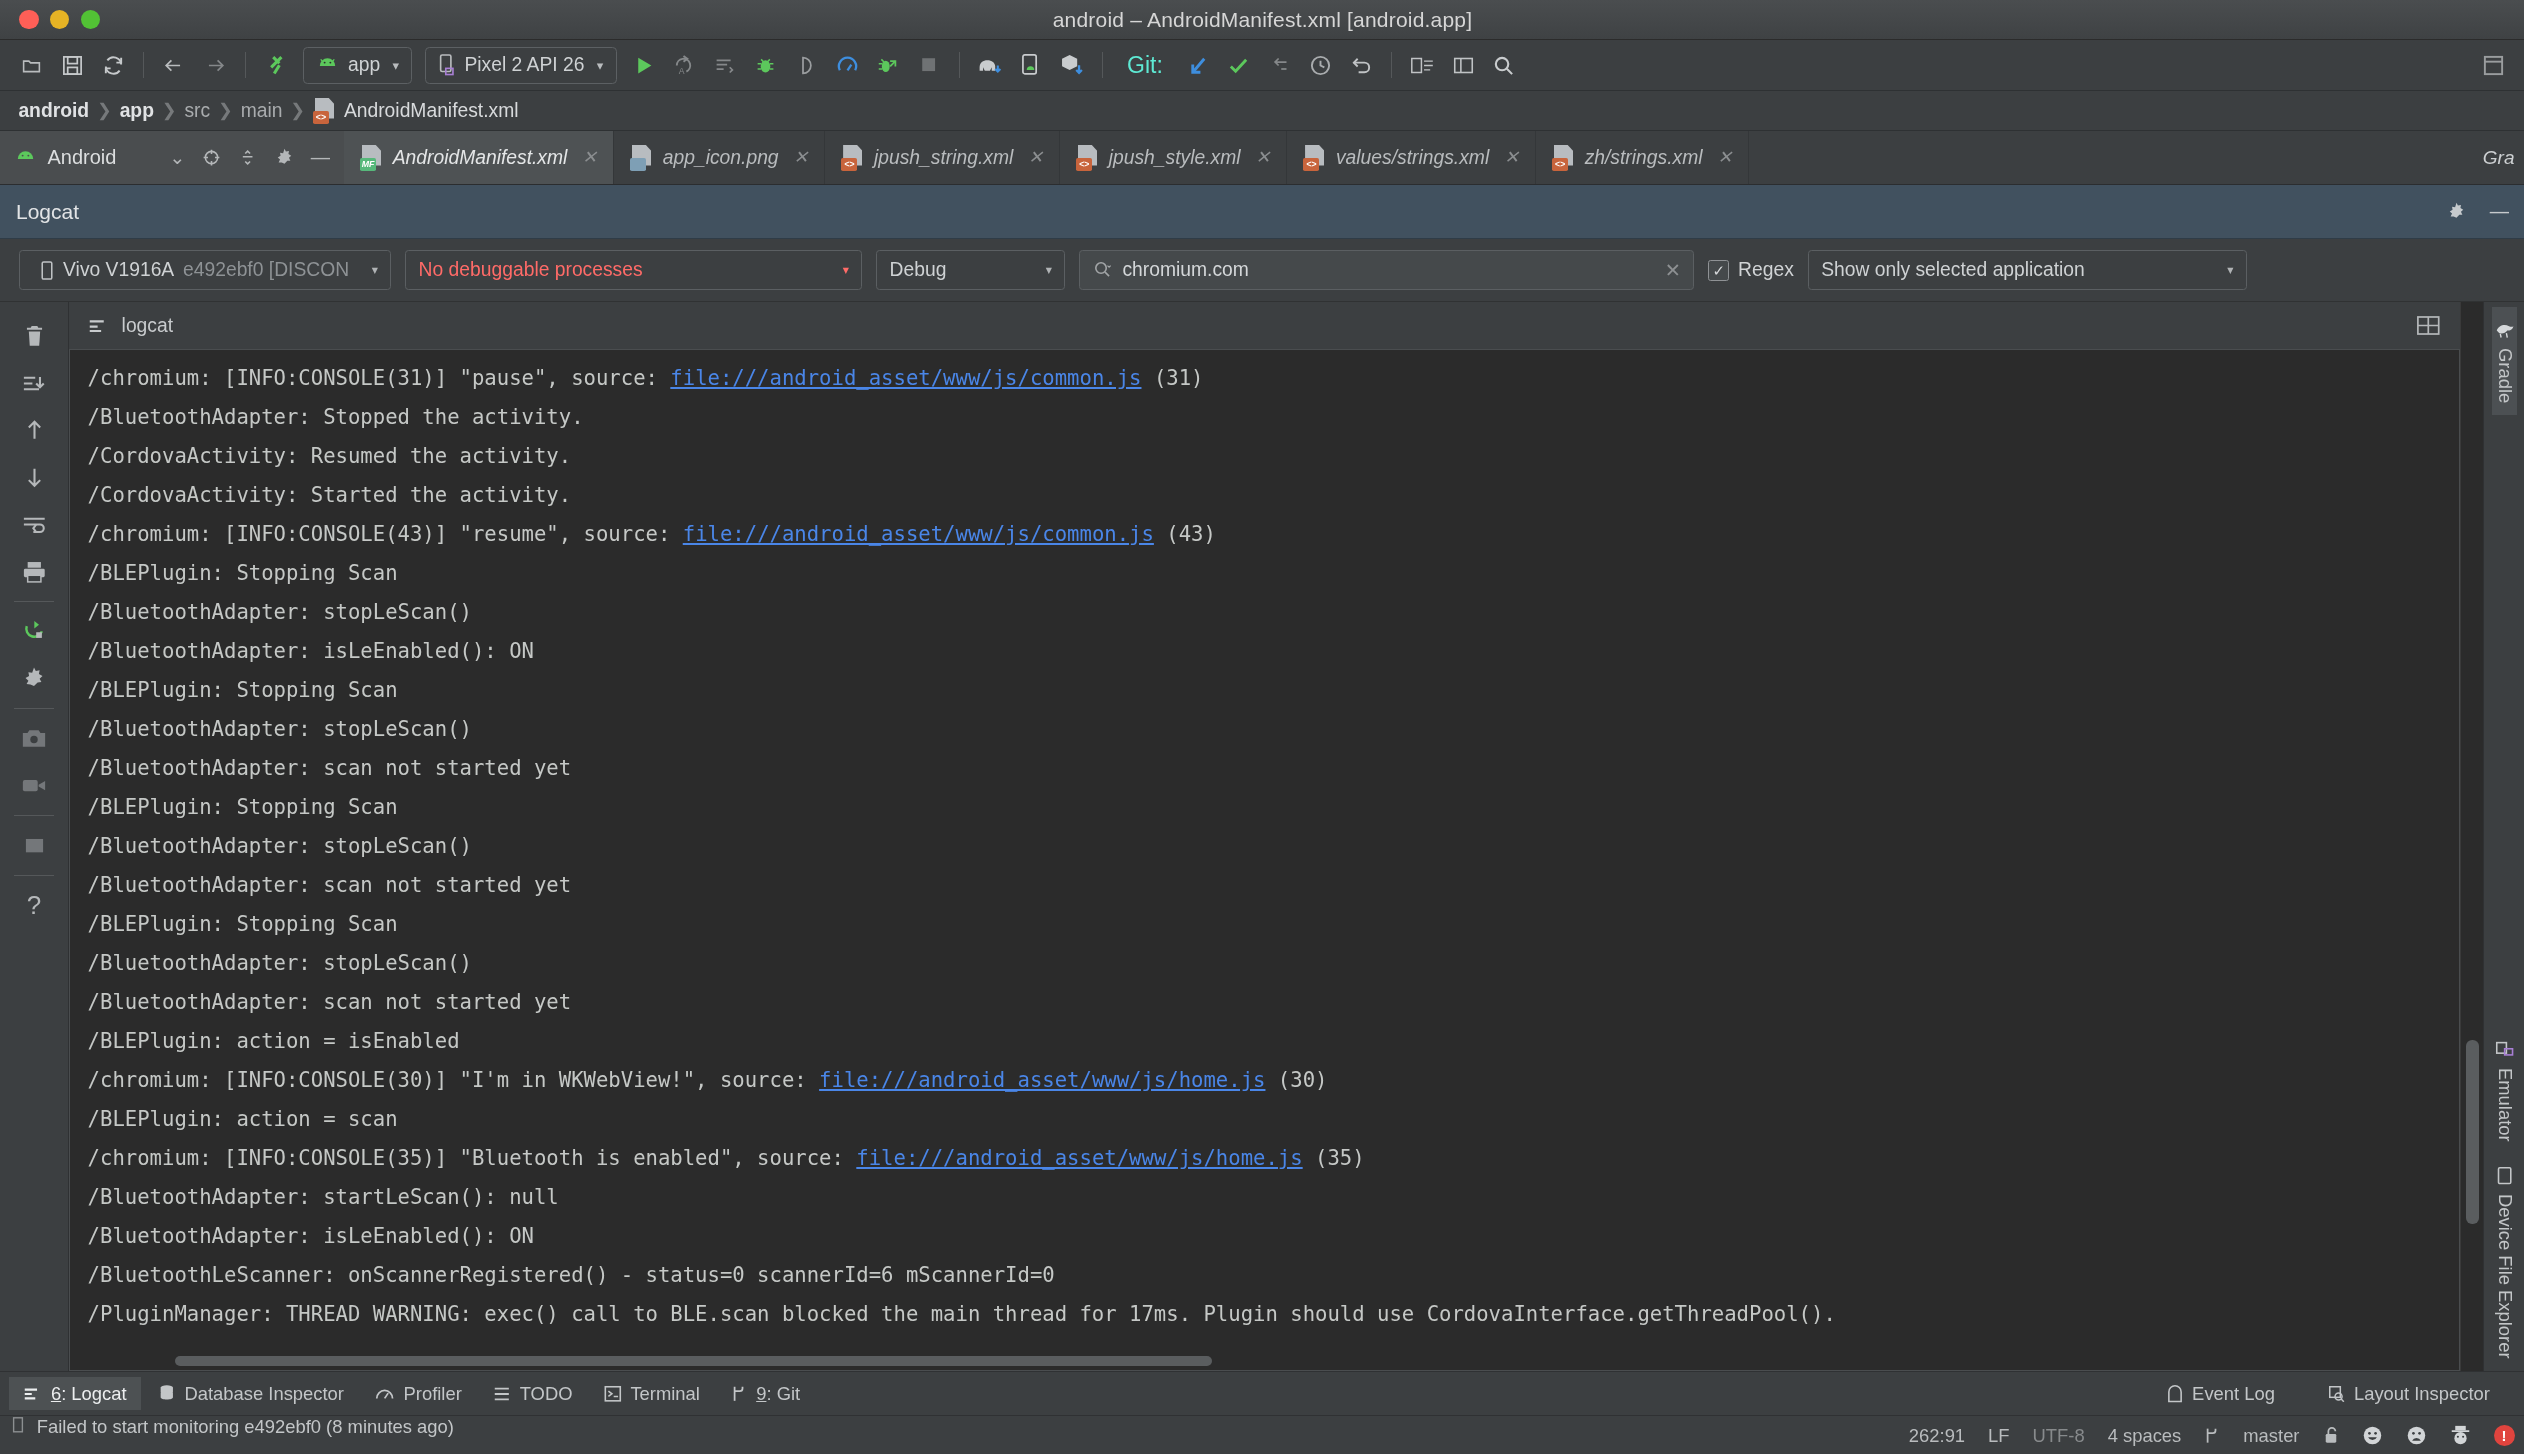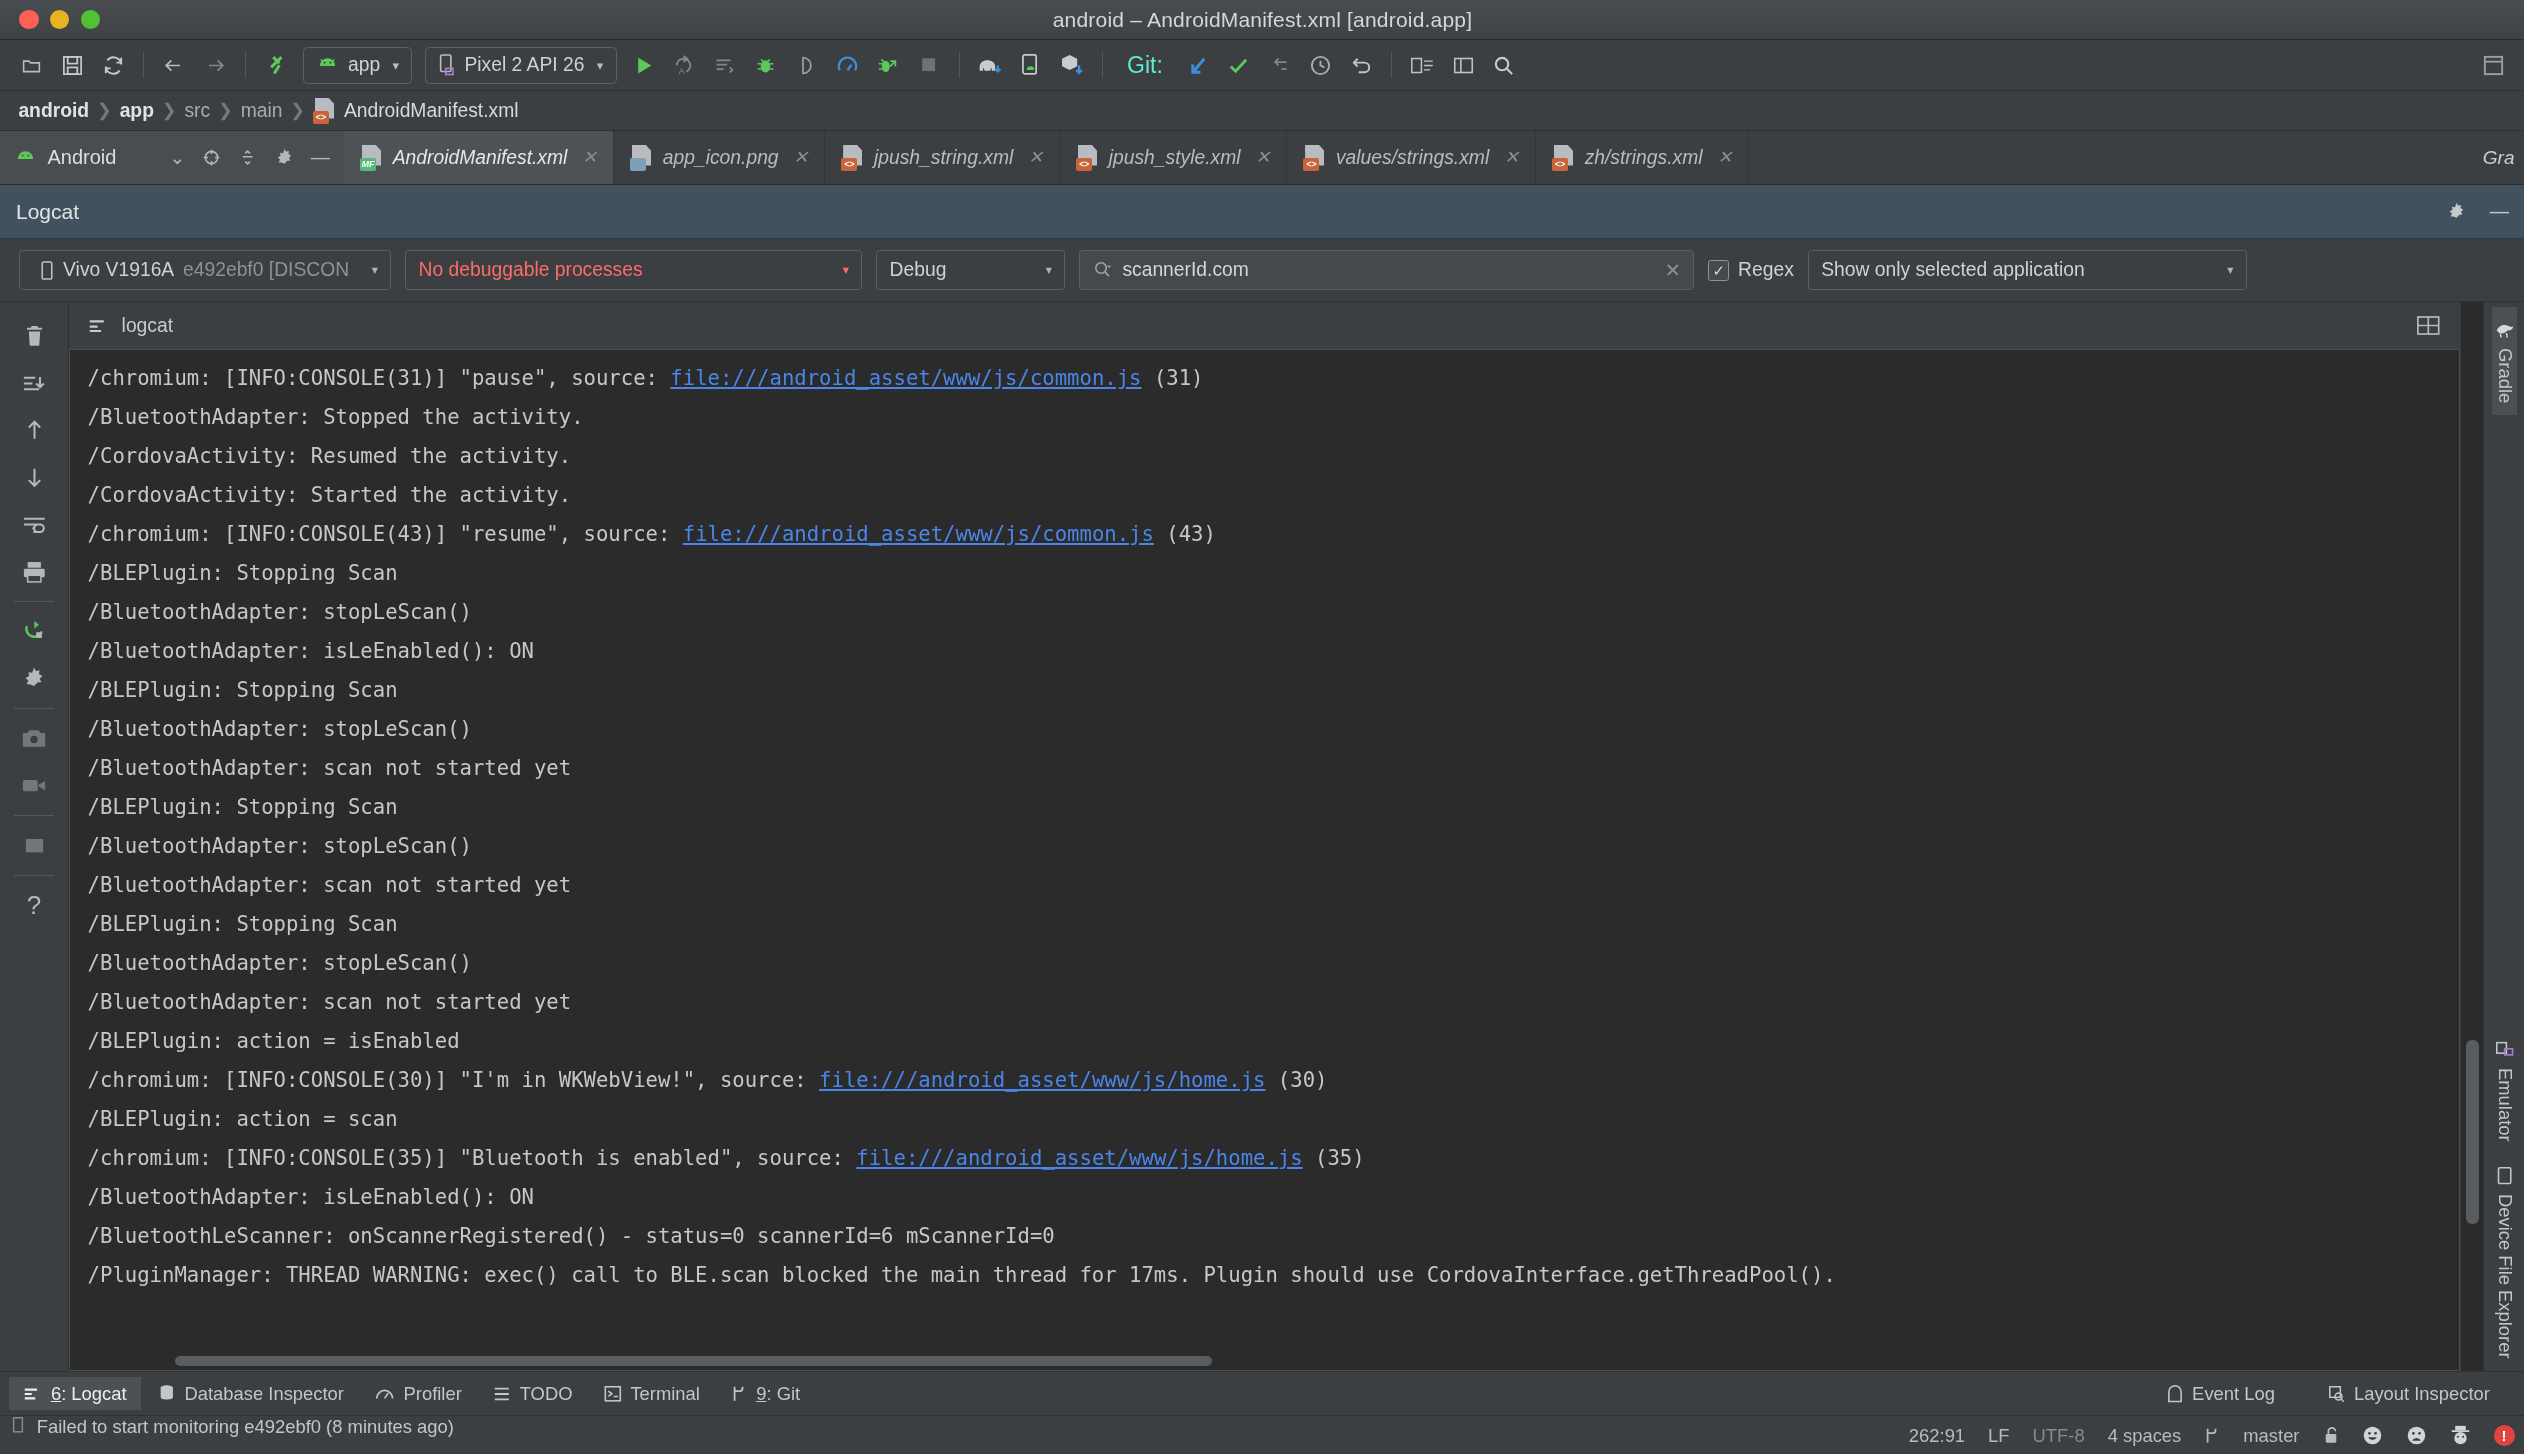--- a/index.html
+++ b/index.html
@@ -541,21 +541,21 @@
     </div>
 
     <div class="searchbox">
       <span>
         <svg width="19.3" height="19.3" viewBox="0 0 24 24" fill="none" stroke="#a2a5a7" stroke-width="2">
             <circle cx="10" cy="10" r="6.5"></circle>
             <path d="M15 15l5 5"></path>
             <path d="M18 7l2 2 2-2" stroke-width="1.5"></path>
           </svg>
       </span>
-      <span>scannerId.com</span>
+      <span>chromium.com</span>
       <span class="clr">✕</span>
     </div>
 
     <div class="regex">
       <span class="chk">✓</span>
       <span>Regex</span>
     </div>
 
     <div class="fsel show">
       <span>Show only selected application</span>
@@ -670,20 +670,21 @@
           <div class="logline"><span>/BLEPlugin: Stopping Scan</span></div>
           <div class="logline"><span>/BluetoothAdapter: stopLeScan()</span></div>
           <div class="logline"><span>/BluetoothAdapter: scan not started yet</span></div>
           <div class="logline"><span>/BLEPlugin: Stopping Scan</span></div>
           <div class="logline"><span>/BluetoothAdapter: stopLeScan()</span></div>
           <div class="logline"><span>/BluetoothAdapter: scan not started yet</span></div>
           <div class="logline"><span>/BLEPlugin: action = isEnabled</span></div>
           <div class="logline"><span>/chromium: [INFO:CONSOLE(30)] "I'm in WKWebView!", source: </span><a>file:///android_asset/www/js/home.js</a><span> (30)</span></div>
           <div class="logline"><span>/BLEPlugin: action = scan</span></div>
           <div class="logline"><span>/chromium: [INFO:CONSOLE(35)] "Bluetooth is enabled", source: </span><a>file:///android_asset/www/js/home.js</a><span> (35)</span></div>
+          <div class="logline"><span>/BluetoothAdapter: startLeScan(): null</span></div>
           <div class="logline"><span>/BluetoothAdapter: isLeEnabled(): ON</span></div>
           <div class="logline"><span>/BluetoothLeScanner: onScannerRegistered() - status=0 scannerId=6 mScannerId=0</span></div>
           <div class="logline"><span>/PluginManager: THREAD WARNING: exec() call to BLE.scan blocked the main thread for 17ms. Plugin should use CordovaInterface.getThreadPool().</span></div>
         </div>
         <div class="hscroll-track">
           <div class="hscroll-thumb"></div>
         </div>
       </div>
     </div>
 

